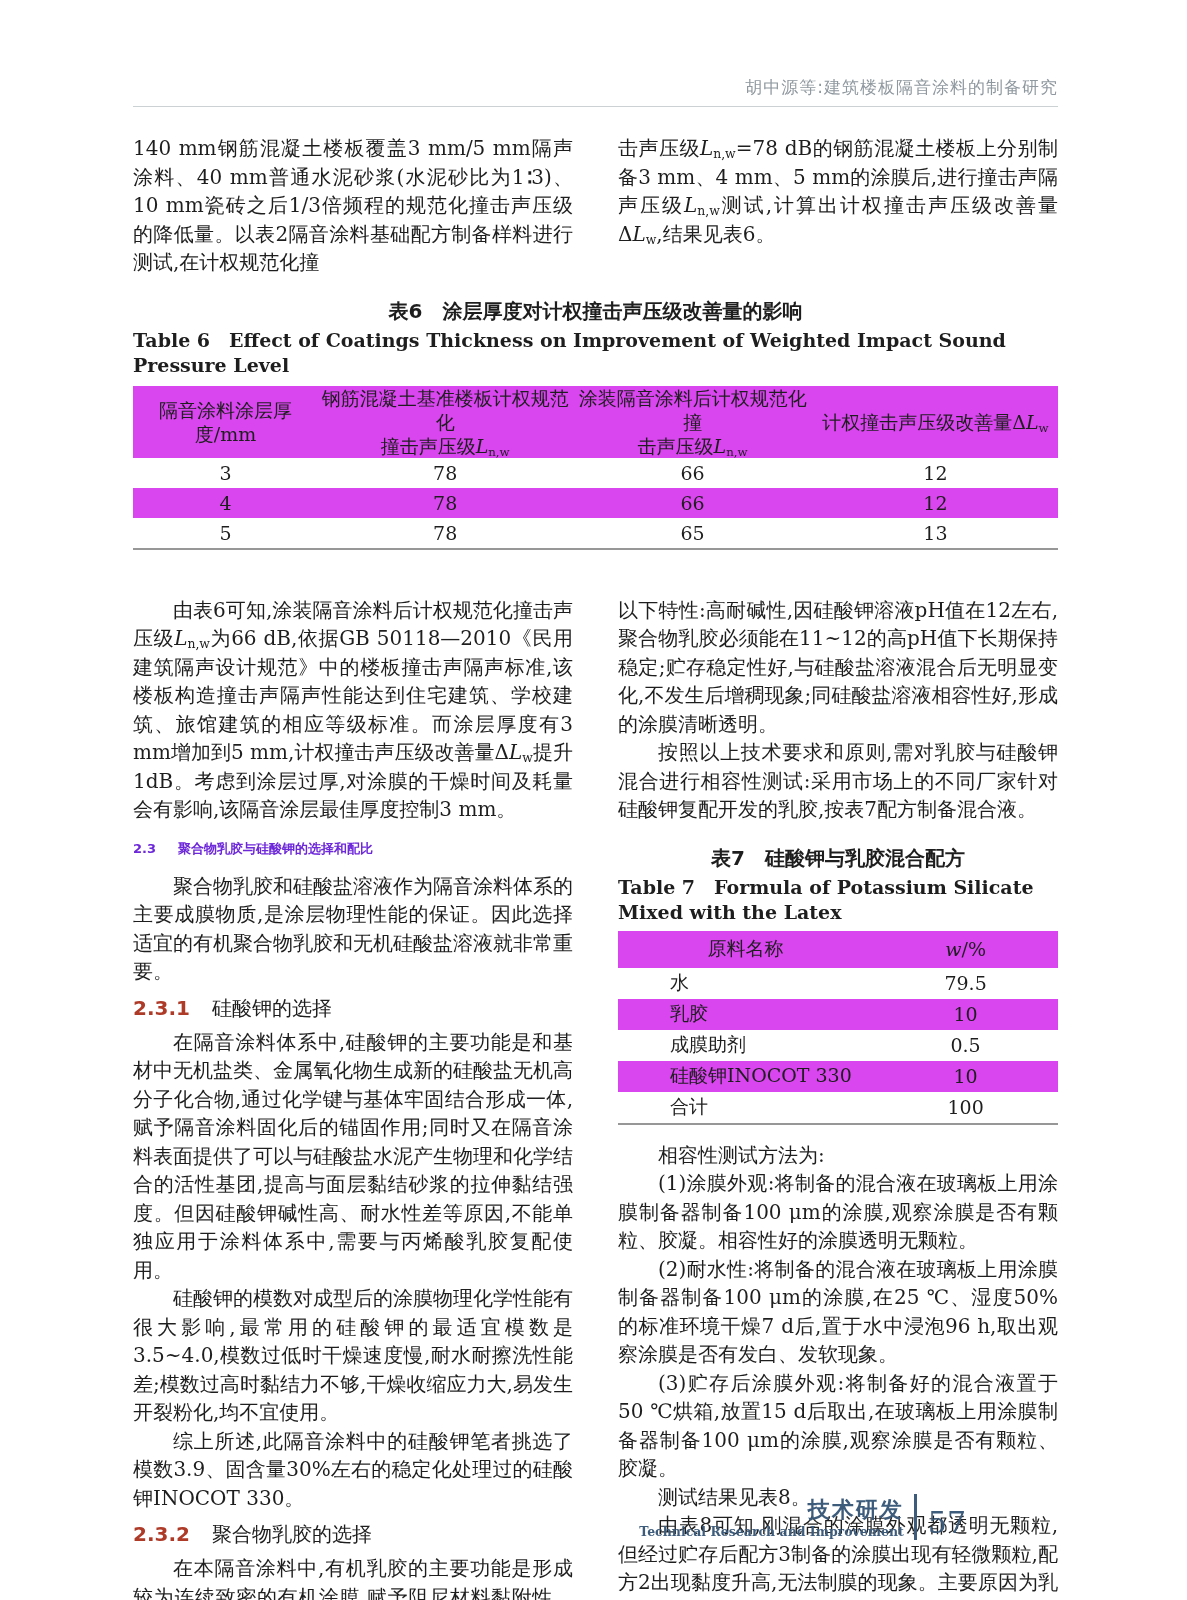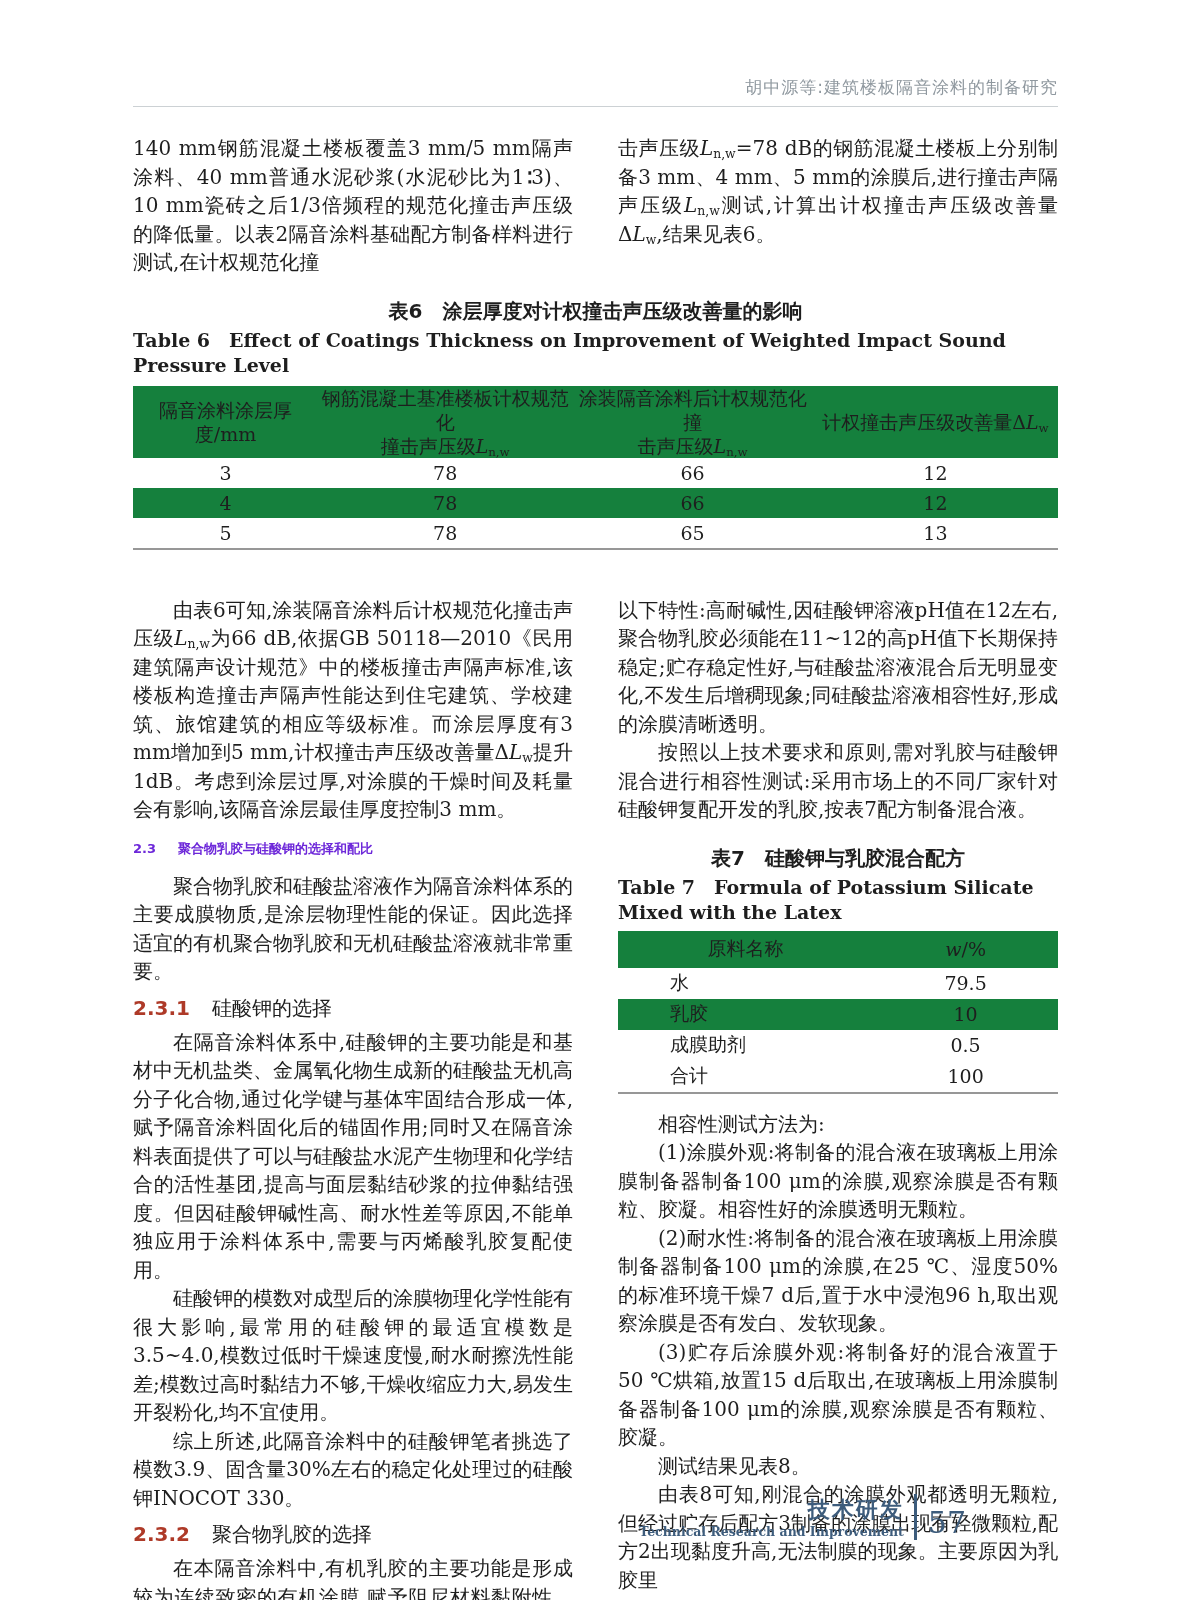--- a/index.html
+++ b/index.html
@@ -33,21 +33,21 @@
     font-weight:bold; font-size:20px; line-height:24px;margin-top:22px;
   }
   .tbl-title-en {
     text-align:left; font-weight:bold; font-size:19px; line-height:25px; margin-top:5px;
   }
   table { border-collapse:collapse; width:100%; margin-top:8px; }
   table { font-size:19px; }
   th, td { font-weight:normal; text-align:center; padding:0; }
   .t6 th { height:48px; line-height:24px; }
   .t6 td { height:30px; }
-  .t6 tr.shade, .t7 tr.shade, tr.head-row { background:#15803d; }
+  .t6 tr.shade, .t7 tr.shade, tr.head-row { background:#d946ef; }
   .t6, .t7 { border-bottom:2.5px solid #979797; }
   .t7 { margin-top:6px; }
   .t7 th { height:37px; }
   .t7 td { height:31px; }
   .t7 td.name { text-align:left; padding-left:52px; }
   .t7-block { margin-top:14px; margin-bottom:16px; }
 
   
   .h2 {
     display:flex; align-items:center; margin:10px 0 8px 0;
@@ -177,20 +177,24 @@
               <td>79.5</td>
             </tr>
             <tr class="shade">
               <td class="name">乳胶</td>
               <td>10</td>
             </tr>
             <tr>
               <td class="name">成膜助剂</td>
               <td>0.5</td>
             </tr>
+            <tr class="shade">
+              <td class="name">硅酸钾INOCOT 330</td>
+              <td>10</td>
+            </tr>
             <tr>
               <td class="name">合计</td>
               <td>100</td>
             </tr>
           </tbody>
             </table>
         </div>
 
         <p class="body indent">相容性测试方法为:</p>
         <p class="body indent">(1)涂膜外观:将制备的混合液在玻璃板上用涂膜制备器制备100 μm的涂膜,观察涂膜是否有颗粒、胶凝。相容性好的涂膜透明无颗粒。</p>

